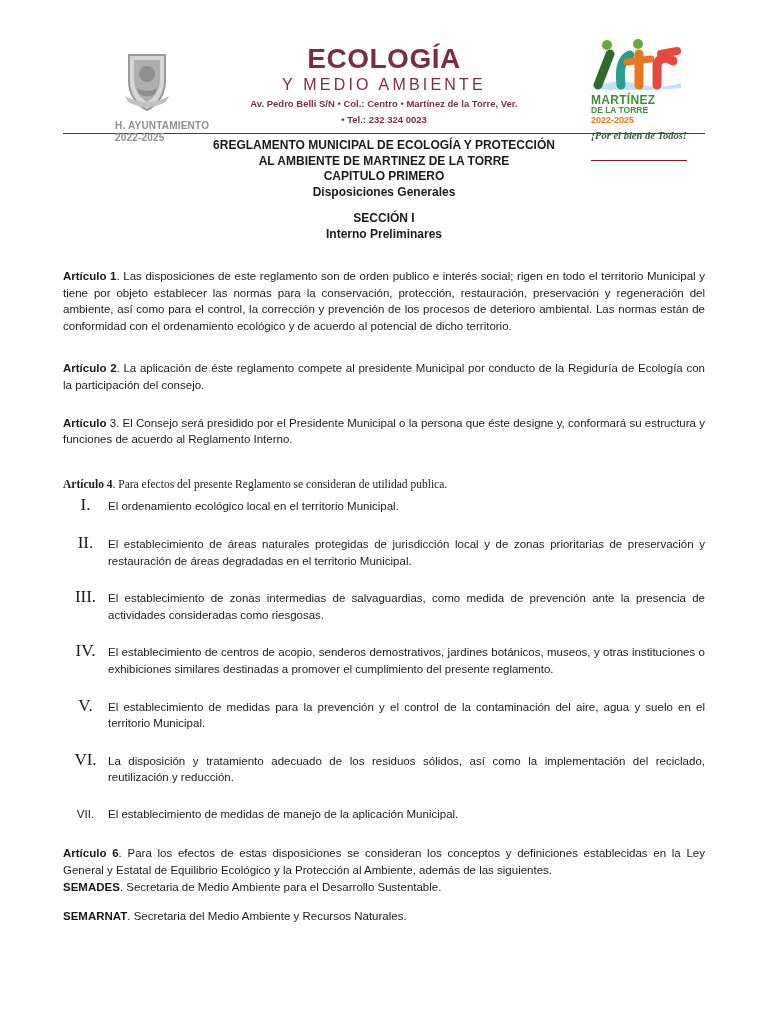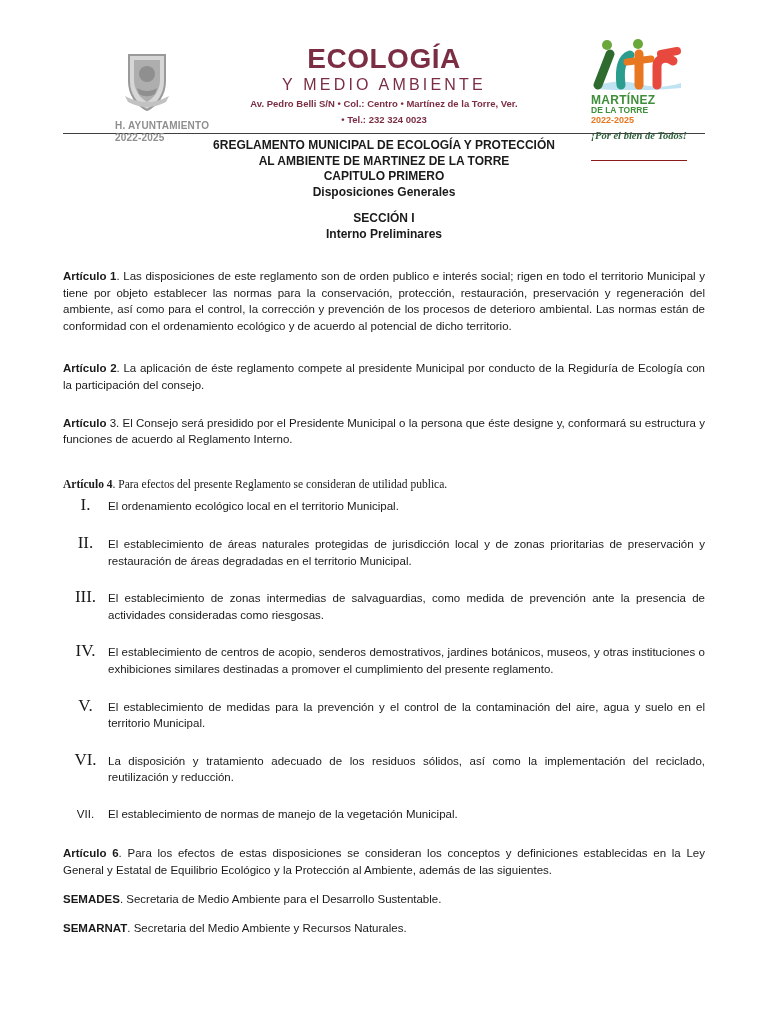--- a/index.html
+++ b/index.html
@@ -48,21 +48,21 @@
   .section-title, .section-sub { font-size: 12px; font-weight: bold; line-height: 16px; }
 
   
   .body-content { margin: 0 63px; }
   .para { font-size: 11.5px; line-height: 16.6px; text-align: justify; margin: 0; }
   .para b { font-weight: bold; }
   .mb-art1 { margin-bottom: 26px; }
   .mb-art2 { margin-bottom: 21px; }
   .mb-art3 { margin-bottom: 28px; }
   .mb-art4 { margin-bottom: 5px; font-family: Liberation Serif, serif; }
-  .mb-art6 { margin-bottom: 12px; }
+  .mb-art6 { margin-bottom: 0; }
   .mb-def  { margin-bottom: 13px; }
 
   .list-item { display: flex; align-items: baseline; margin-bottom: 20px; }
   .list-item.last { margin-bottom: 23px; }
   .numeral {
     flex: 0 0 45px; text-align: center;
     font-family: "Liberation Serif", "DejaVu Serif", serif;
     font-size: 17px; line-height: 16.6px;
   }
   .numeral.sans { font-family: "Liberation Sans", "DejaVu Sans", sans-serif; font-size: 11.5px; }
@@ -161,21 +161,21 @@
     <div class="list-item">
       <div class="numeral">V.</div>
       <div class="item-text">El establecimiento de medidas para la prevención y el control de la contaminación del aire, agua y suelo en el territorio Municipal.</div>
     </div>
     <div class="list-item">
       <div class="numeral">VI.</div>
       <div class="item-text">La disposición y tratamiento adecuado de los residuos sólidos, así como la implementación del reciclado, reutilización y reducción.</div>
     </div>
     <div class="list-item last">
       <div class="numeral sans">VII.</div>
-      <div class="item-text">El establecimiento de normas de manejo de la vegetación Municipal.</div>
+      <div class="item-text">El establecimiento de medidas de manejo de la aplicación Municipal.</div>
     </div>
 
     <p class="para mb-art6"><b>Artículo 6</b><span>. Para los efectos de estas disposiciones se consideran los conceptos y definiciones establecidas en la Ley General y Estatal de Equilibrio Ecológico y la Protección al Ambiente, además de las siguientes.</span></p>
 
     <p class="para mb-def"><b>SEMADES</b><span>. Secretaria de Medio Ambiente para el Desarrollo Sustentable.</span></p>
 
     <p class="para"><b>SEMARNAT</b><span>. Secretaria del Medio Ambiente y Recursos Naturales.</span></p>
 
   </div>
 </div>

